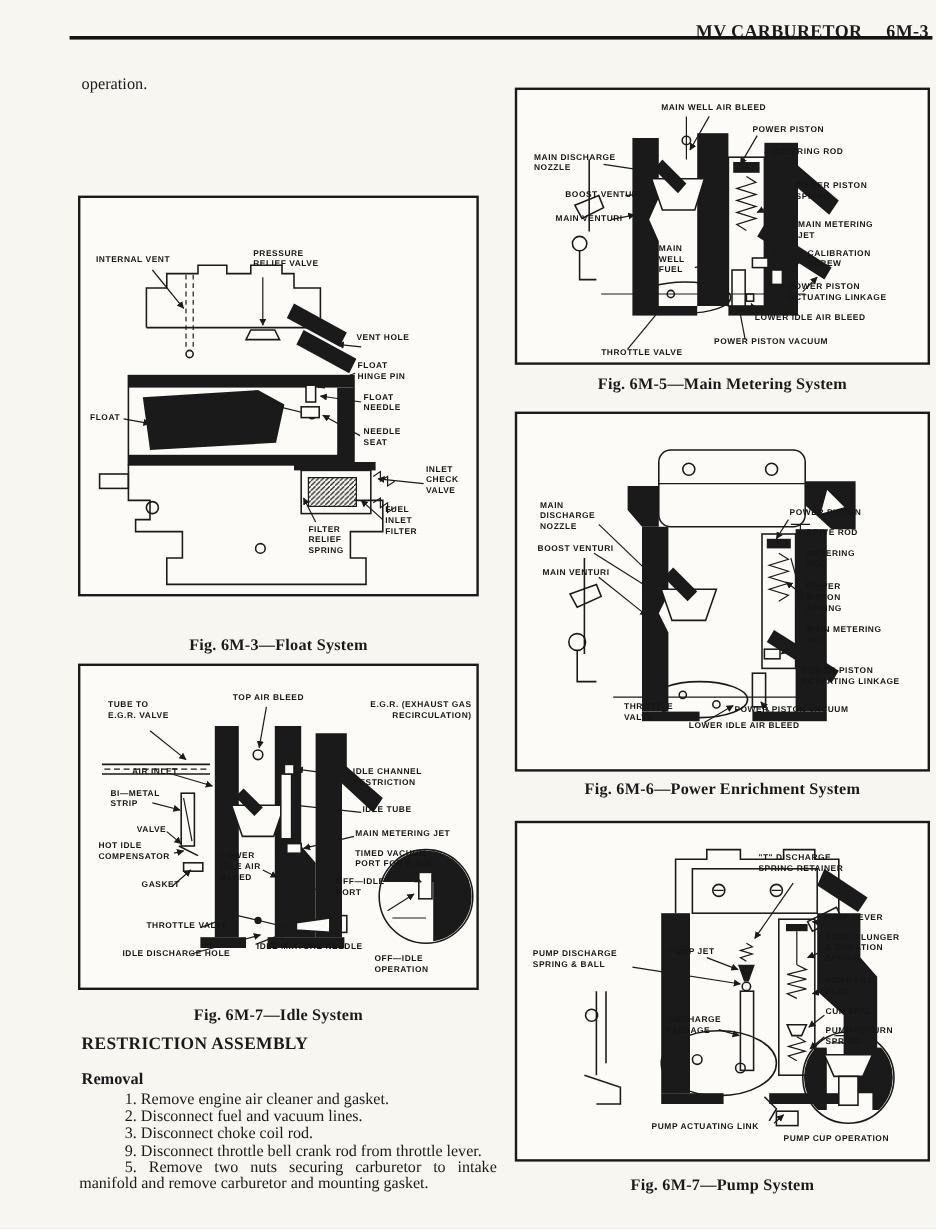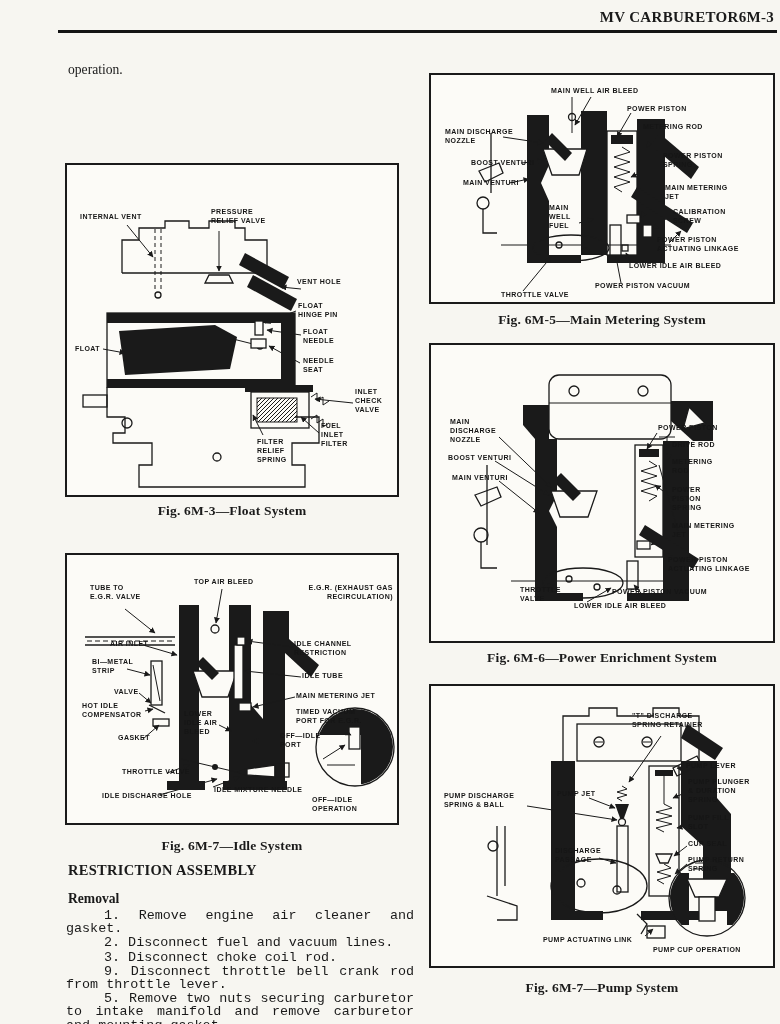--- a/index.html
+++ b/index.html
@@ -2,37 +2,37 @@
 <html><head>
 <meta charset="utf-8">
 <style>
   html,body { margin:0; padding:0; background:#d8d6d0; }
   .page {
     position:relative; width:780px; height:1024px; overflow:hidden;
     background:#f7f6f1; color:#1a1a1a;
     font-family:"Liberation Serif", serif;
   }
   .hdr {
-    position:absolute; top:9px; right:6px; font-weight:bold; font-size:15px;
-    letter-spacing:.3px; display:flex; 
+    position:absolute; top:19px; right:6px; font-weight:bold; font-size:15px;
+    letter-spacing:.3px; display:flex; gap:20px;
   }
   .rule { position:absolute; left:58px; top:30px; width:719px; height:3px; background:#141414; }
   .intro { position:absolute; left:68px; top:62px; width:344px; font-size:13.6px; line-height:15.6px; text-align:justify; }
   .intro .para { text-indent:24px; }
   .figure { position:absolute; background:#fcfbf7; border:2px solid #1a1a1a; box-sizing:border-box; }
   .figure svg { position:absolute; left:0; top:0; width:100%; height:100%; }
   .lbl {
     position:absolute; font-family:"Liberation Sans", sans-serif; font-weight:700;
     font-size:7px; line-height:9px; letter-spacing:.45px; white-space:pre-line; color:#161616;
   }
   .cap { position:absolute; font-weight:bold; font-size:13.5px; text-align:center; letter-spacing:.2px; }
   .h1 { position:absolute; left:68px; top:862px; font-weight:bold; font-size:14.5px; letter-spacing:.3px; }
   .h2 { position:absolute; left:68px; top:891px; font-weight:bold; font-size:13.6px;text-align:center; }
   .steps { position:absolute; left:66px; top:909px; width:348px; font-size:13.4px; line-height:13.2px; text-align:justify; }
-  .step { text-indent:38px; margin-bottom:1px;font-family:Liberation Mono, monospace; }
+  .step { text-indent:38px; margin-bottom:1px; }
   
   .k { fill:#1a1a1a; }
   .w { fill:#fcfbf7; stroke:#1a1a1a; stroke-width:1.3; }
   .o { fill:none; stroke:#1a1a1a; stroke-width:1.3; }
   .ld { fill:none; stroke:#1a1a1a; stroke-width:1; }
 </style>
 </head>
 <body>
 
 <div class="page">
@@ -110,21 +110,21 @@
     <div class="lbl" style="left:288px;top:222px">INLET
 CHECK
 VALVE</div>
     <div class="lbl" style="left:254px;top:256px">FUEL
 INLET
 FILTER</div>
     <div class="lbl" style="left:190px;top:272px">FILTER
 RELIEF
 SPRING</div>
   </div>
-  <div class="cap" style="left:65px;top:503px;width:334px">Fig. 6M-3—Float System</div>
+  <div class="cap" style="left:65px;top:530px;width:334px">Fig. 6M-3—Float System</div>
 
   <div class="figure" style="left:65px;top:553px;width:334px;height:272px">
     <svg viewBox="0 0 330 268">
       <defs>
         <marker id="m4" markerWidth="7" markerHeight="7" refX="5.5" refY="3" orient="auto">
             <path d="M0,0 L6,3 L0,6 Z" fill="#1a1a1a"></path>
           </marker>
         <clipPath id="cp4">
             <circle cx="288" cy="192" r="38"></circle>
           </clipPath>

